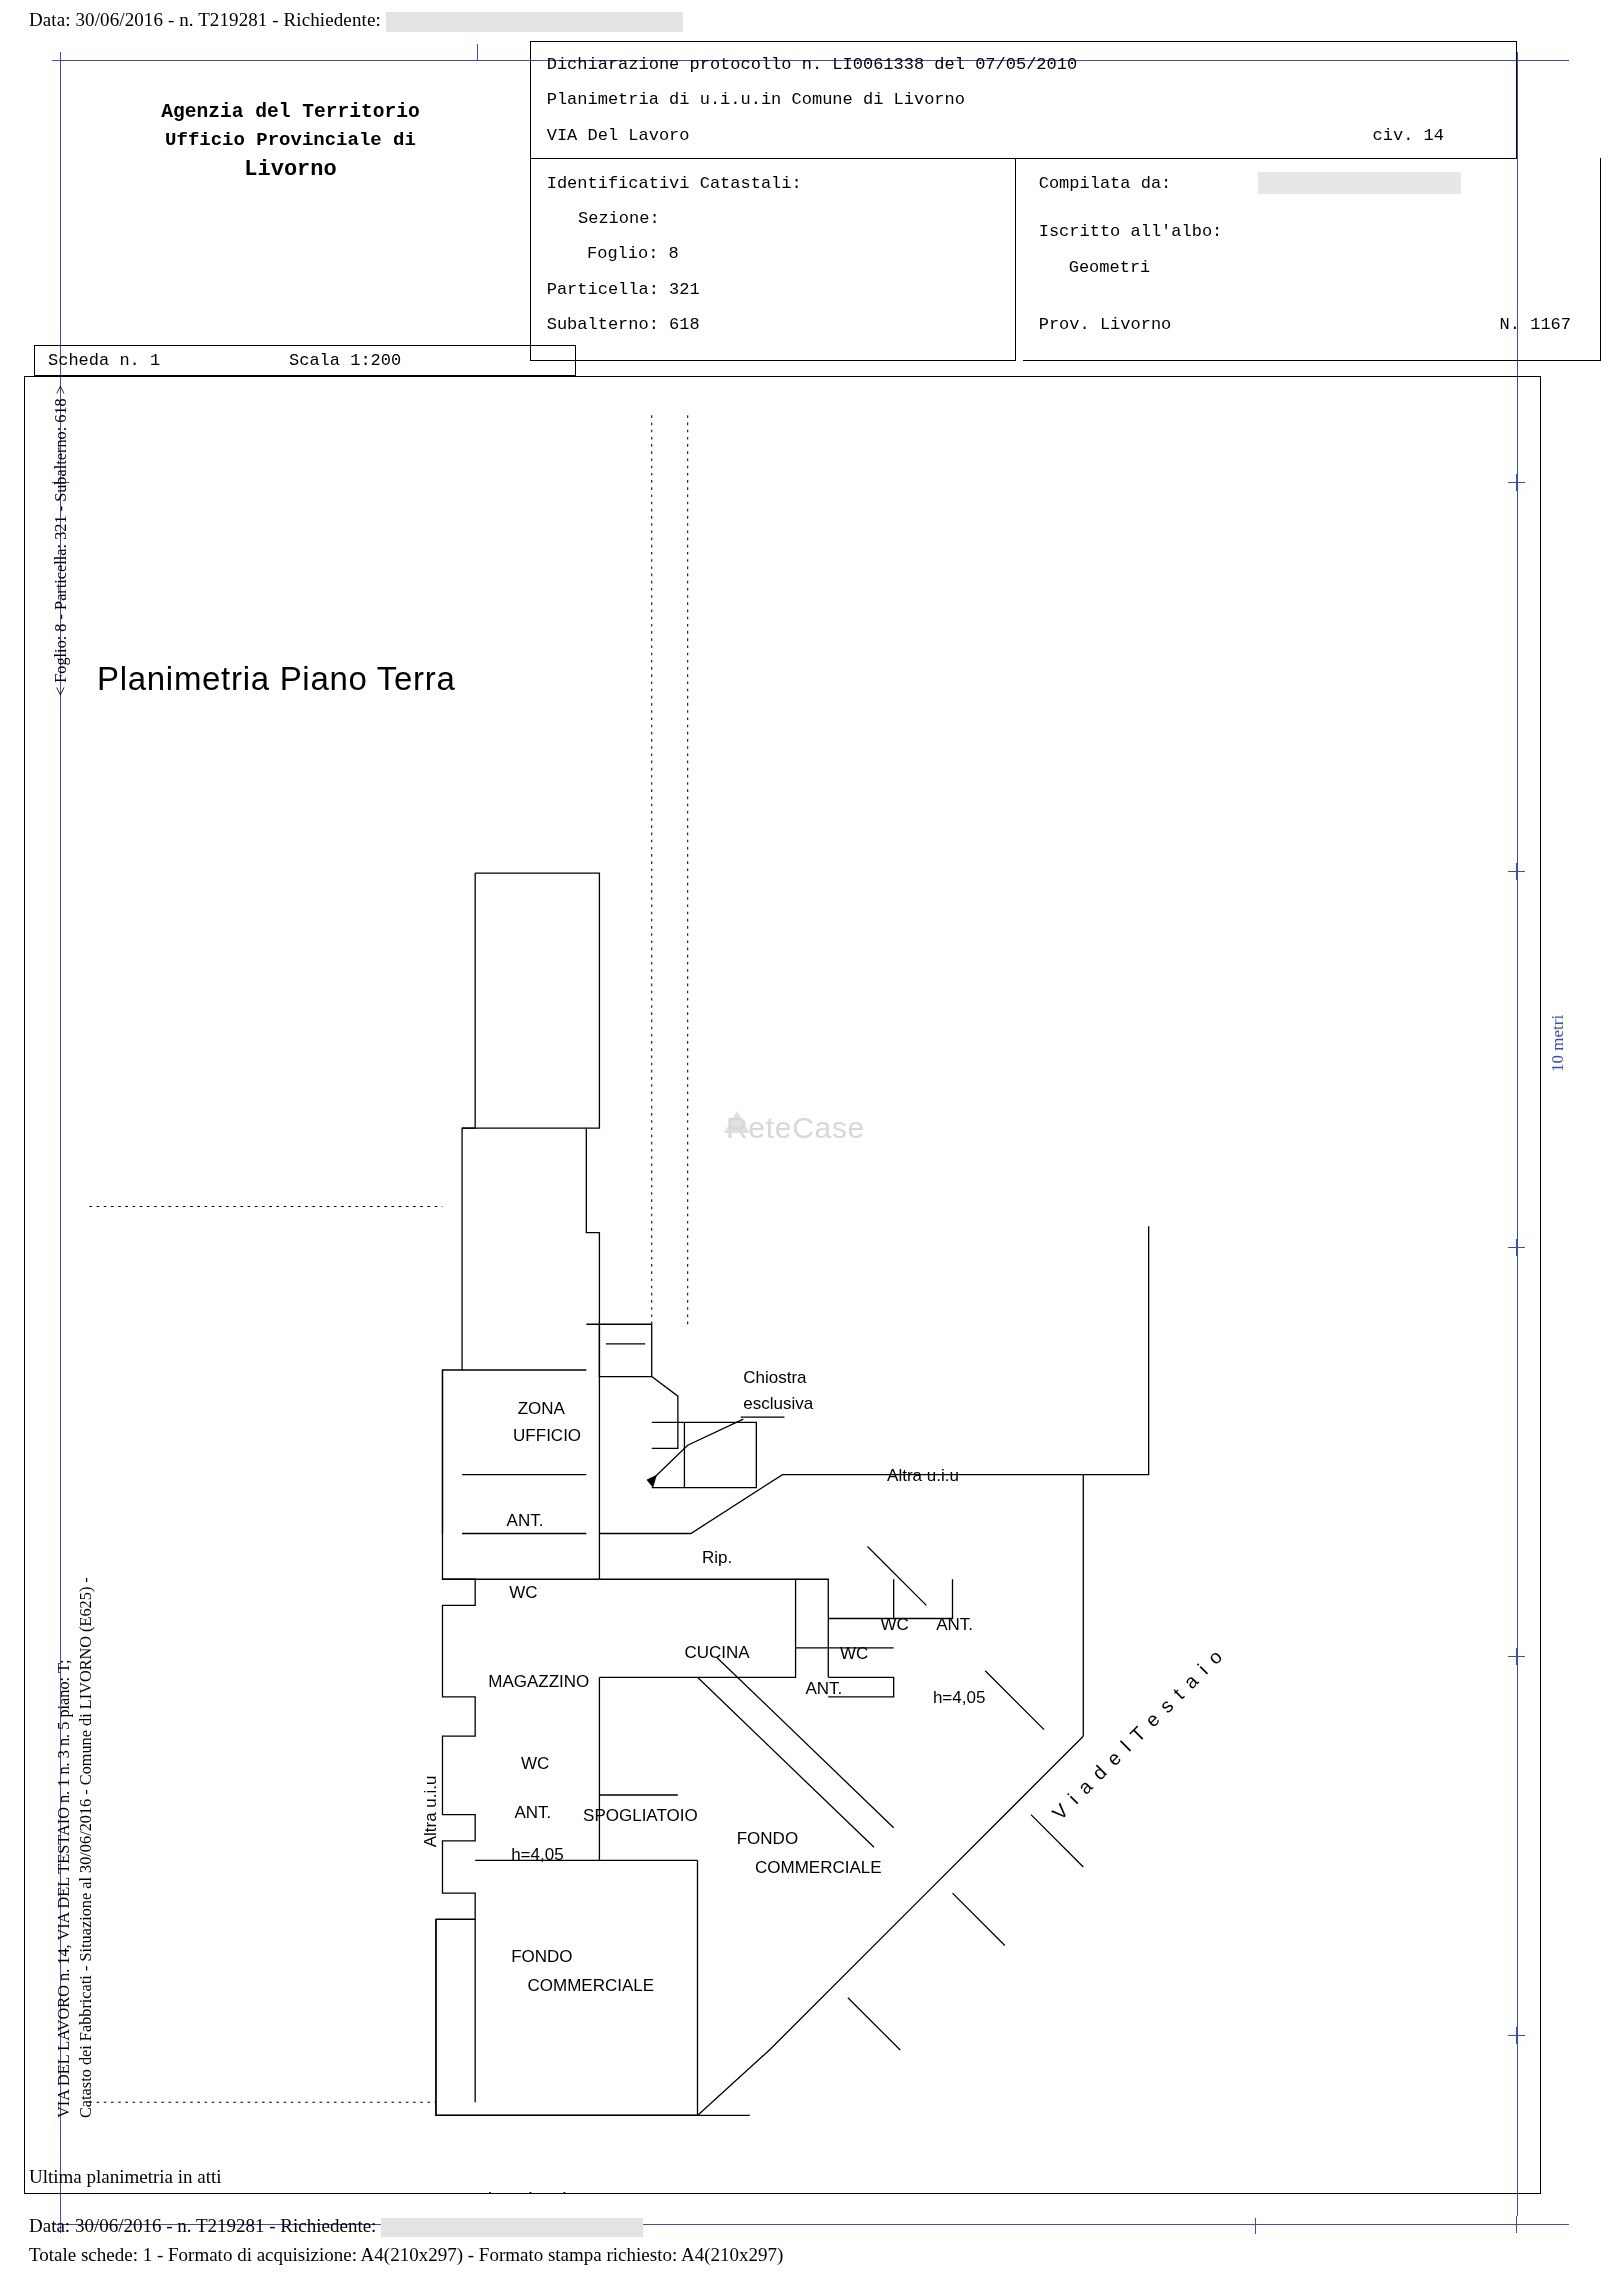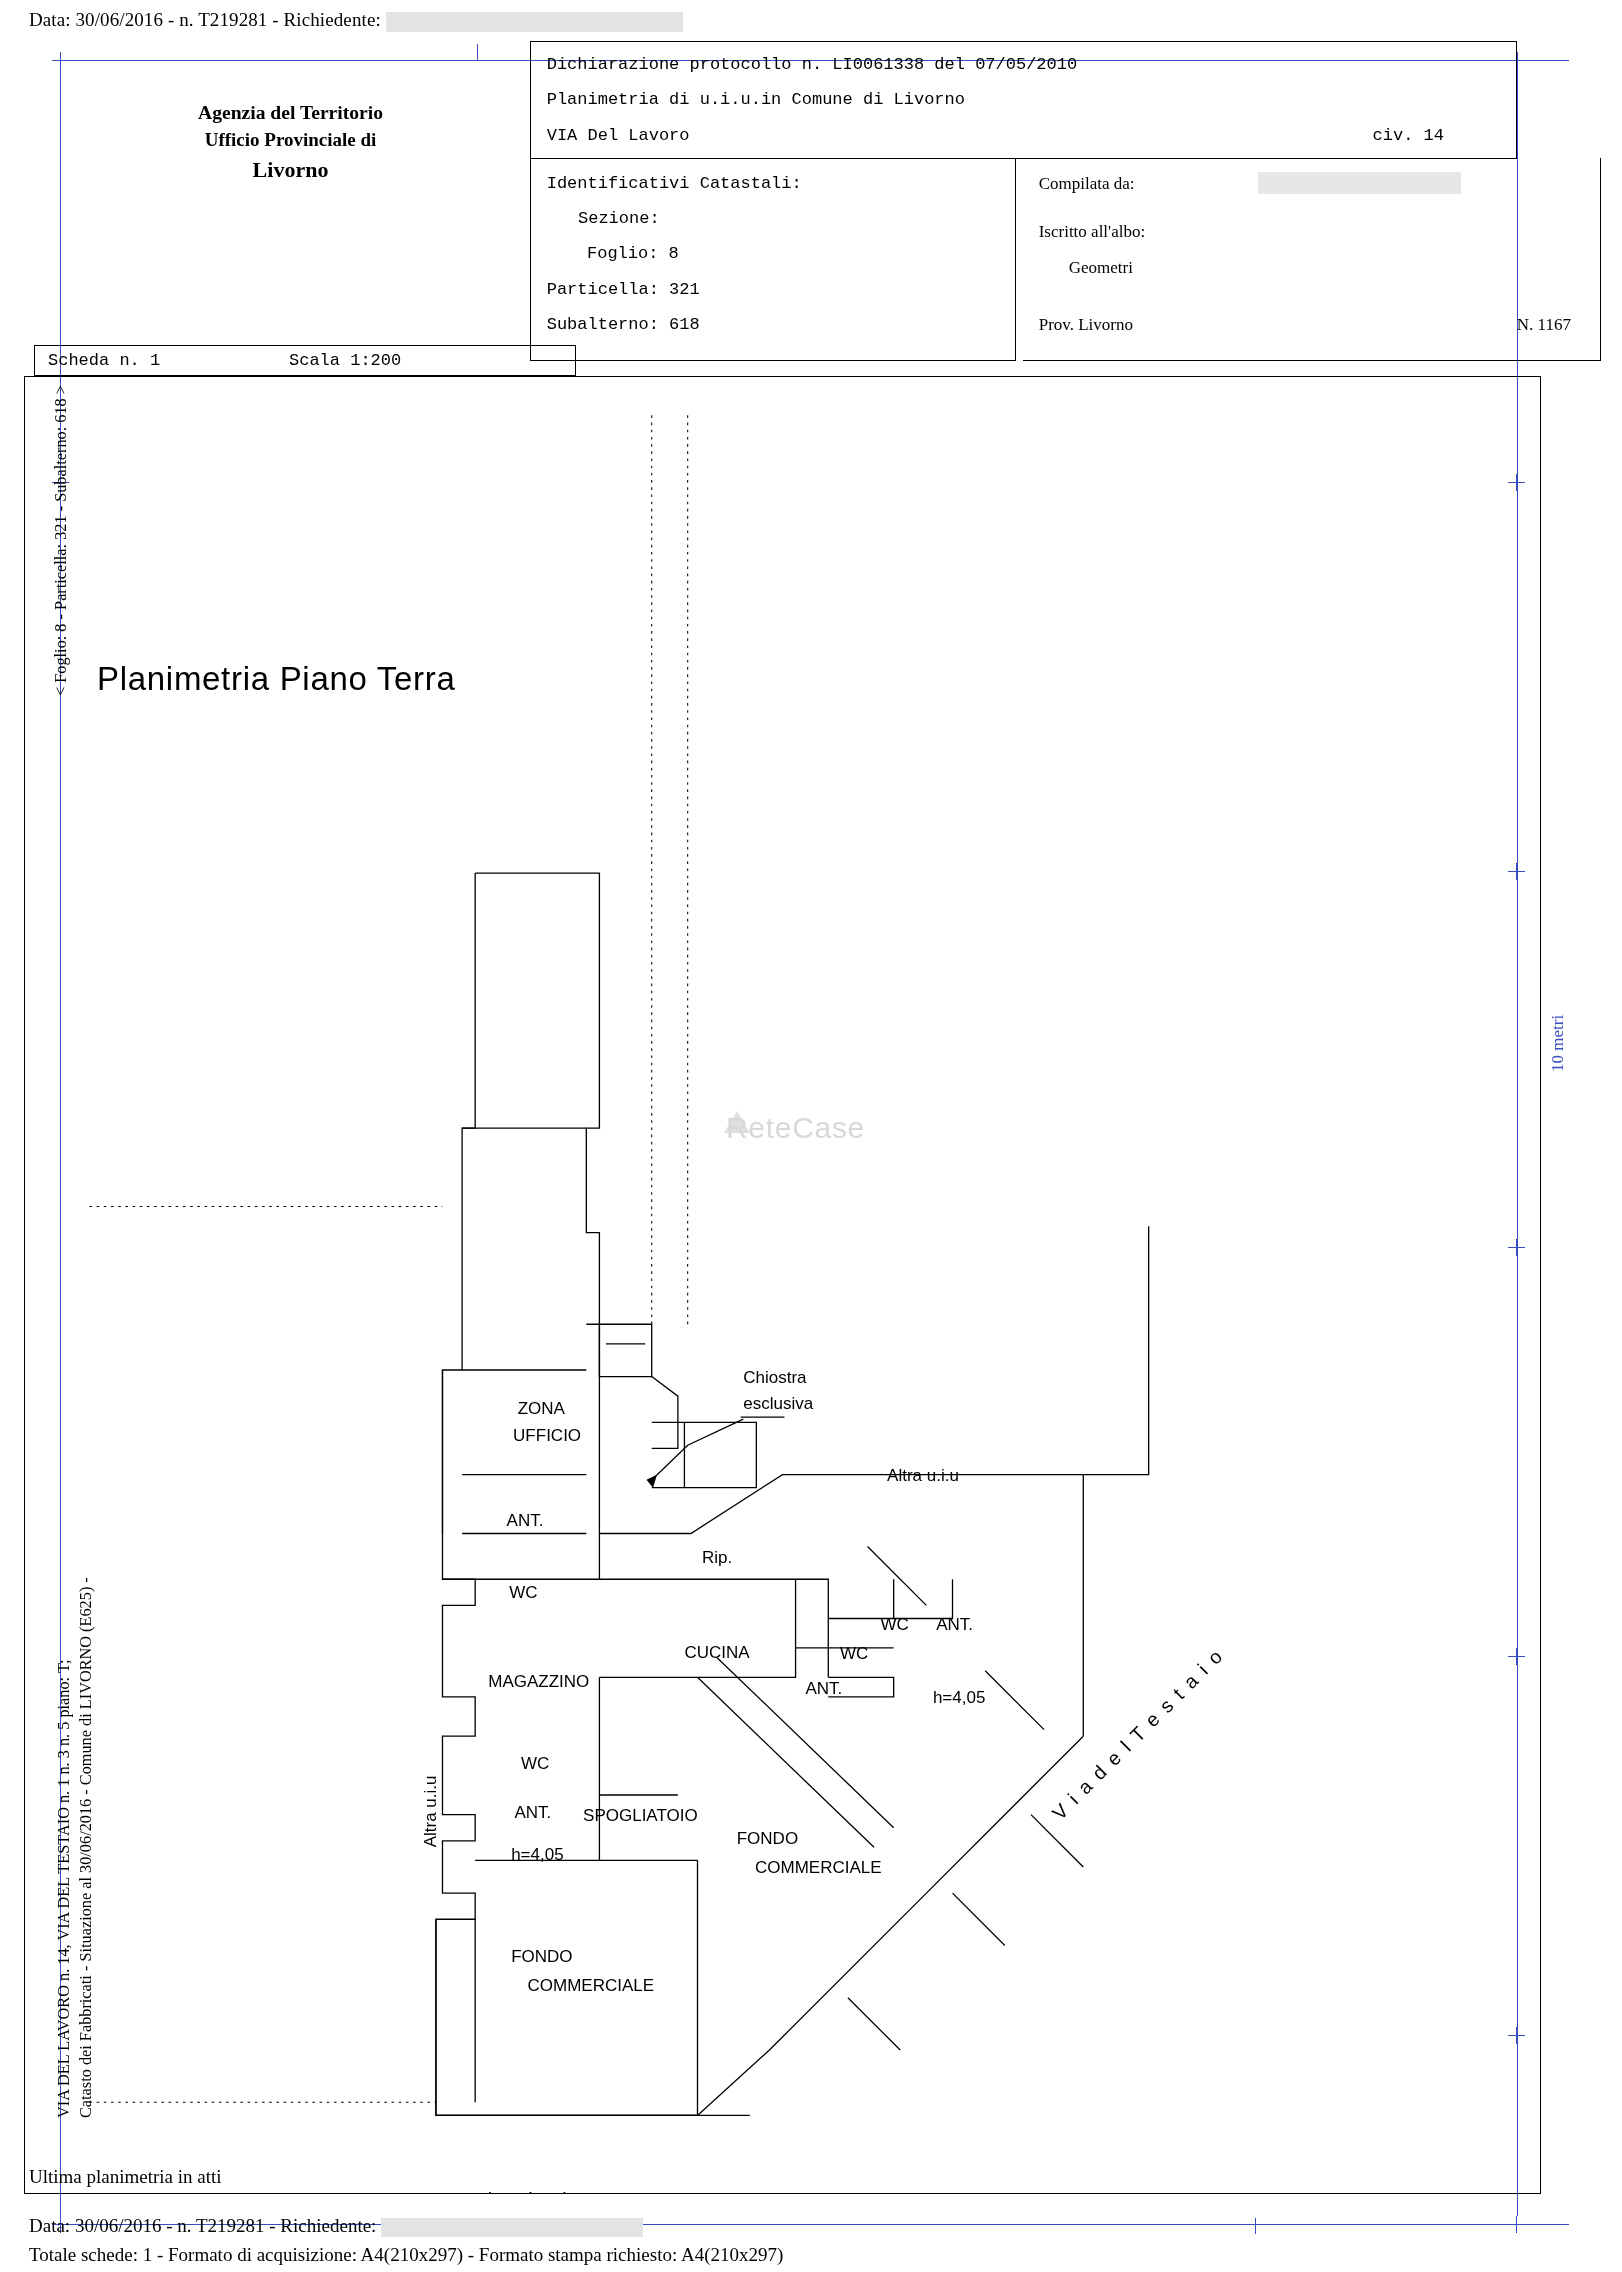--- a/index.html
+++ b/index.html
@@ -58,21 +58,21 @@
   }
   .plusmark:before { left: 0; top: 7.8px; width: 17px; height: 0.7px; }
   .plusmark:after  { left: 7.8px; top: 0; width: 0.7px; height: 17px; }
 
   
   .agency {
     position: absolute;
     left: 78px; top: 99px;
     width: 425px;
     text-align: center;
-    font-family: Liberation Serif, serif;
+    font-family: Liberation Mono, monospace;
     font-weight: bold;
     line-height: 1.42;
   }
   .agency .l1 { font-size: 19.6px; }
   .agency .l2 { font-size: 25px; letter-spacing: 0.3px; }
   .agency .l3 { font-size: 19px; }
   .agency .l4 { font-size: 22px; }
 
   
   .decl-box {
@@ -120,21 +120,21 @@
 
   .comp-box {
     position: absolute;
     left: 1023px; top: 158px;
     width: 578px;
     height: 203px;
     border: 0.9px solid #000;
     border-top: none;
     border-left: none;
     box-sizing: border-box;
-    font-family: Liberation Serif, serif;
+    font-family: Liberation Mono, monospace;
     font-size: 17px;
   }
   .comp-box .row { position: absolute; white-space: nowrap; }
   .comp-box .c1 { left: 15.7px; top: 15.7px; }
   .comp-box .c2 { left: 15.7px; top: 64px; }
   .comp-box .c3 { left: 15.7px; top: 100px; margin-left: 30px; }
   .comp-box .c4 { left: 15.7px; top: 157px; }
   .comp-box .c5 { right: 29px; top: 157px; }
   .comp-redact {
     position: absolute;

